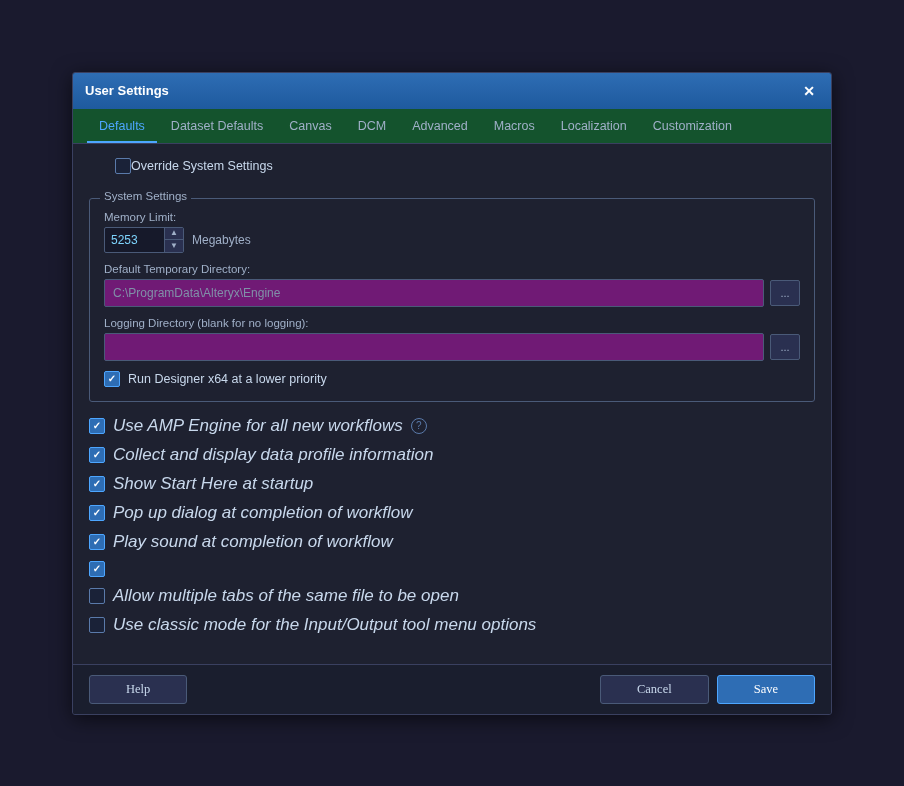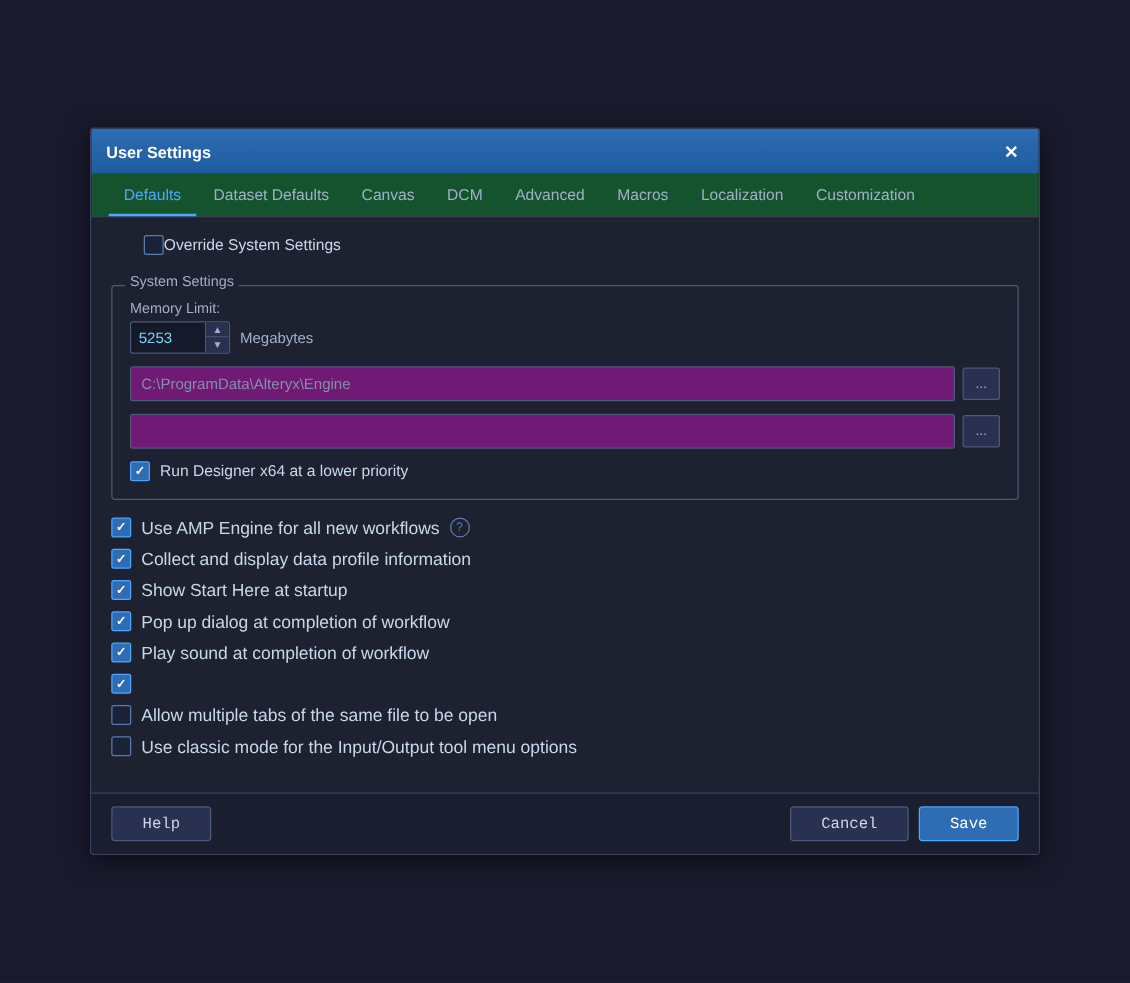--- a/index.html
+++ b/index.html
@@ -182,23 +182,24 @@
       gap: 8px;
       margin-top: 10px;
     }
     .checkbox-row {
       display: flex;
       align-items: center;
       gap: 8px;
       margin-bottom: 9px;
     }
     .checkbox-row label {
-      font-size: 14px;
+      font-size: 17px;
       color: #c8d8ec;
       cursor: pointer;
+      font-style: italic;
     }
     .custom-checkbox {
       width: 16px;
       height: 16px;
       border: 1px solid #5a7aaa;
       background: #1a2238;
       border-radius: 2px;
       display: inline-flex;
       align-items: center;
       justify-content: center;
@@ -234,26 +235,26 @@
       display: flex;
       align-items: center;
       justify-content: space-between;
       margin-top: 10px;
     }
     .footer-right {
       display: flex;
       gap: 8px;
     }
     .btn {
-      padding: 6px 24px;
+      padding: 6px 36px;
       border-radius: 3px;
       font-size: 12.5px;
       cursor: pointer;
       border: none;
-      font-family: Liberation Mono, monospace;
+      font-family: Liberation Serif, serif;
     }
     .btn-secondary {
       background: #2a3050;
       color: #c8d8ec;
       border: 1px solid #4a5a78;
     }
     .btn-primary {
       background: #2e6db4;
       color: #fff;
       border: 1px solid #4da6ff;
@@ -302,27 +303,29 @@
             <div class="spinner-buttons">
               <button class="spinner-btn">▲</button>
               <button class="spinner-btn">▼</button>
             </div>
           </div>
           <span class="megabytes-label">Megabytes</span>
         </div>
       </div>
 
       <div class="field-row">
+        <div class="field-label">Default Temporary Directory:</div>
         <div class="dir-row">
           <input class="dir-input" type="text" value="C:\ProgramData\Alteryx\Engine" style="">
           <button class="browse-btn">...</button>
         </div>
       </div>
 
       <div class="field-row">
+        <div class="field-label">Logging Directory (blank for no logging):</div>
         <div class="dir-row">
           <input class="dir-input" type="text" value="" style="">
           <button class="browse-btn">...</button>
         </div>
       </div>
 
       <div class="run-lower-row">
         <div class="custom-checkbox checked"></div>
         <span class="override-label">Run Designer x64 at a lower priority</span>
       </div>

